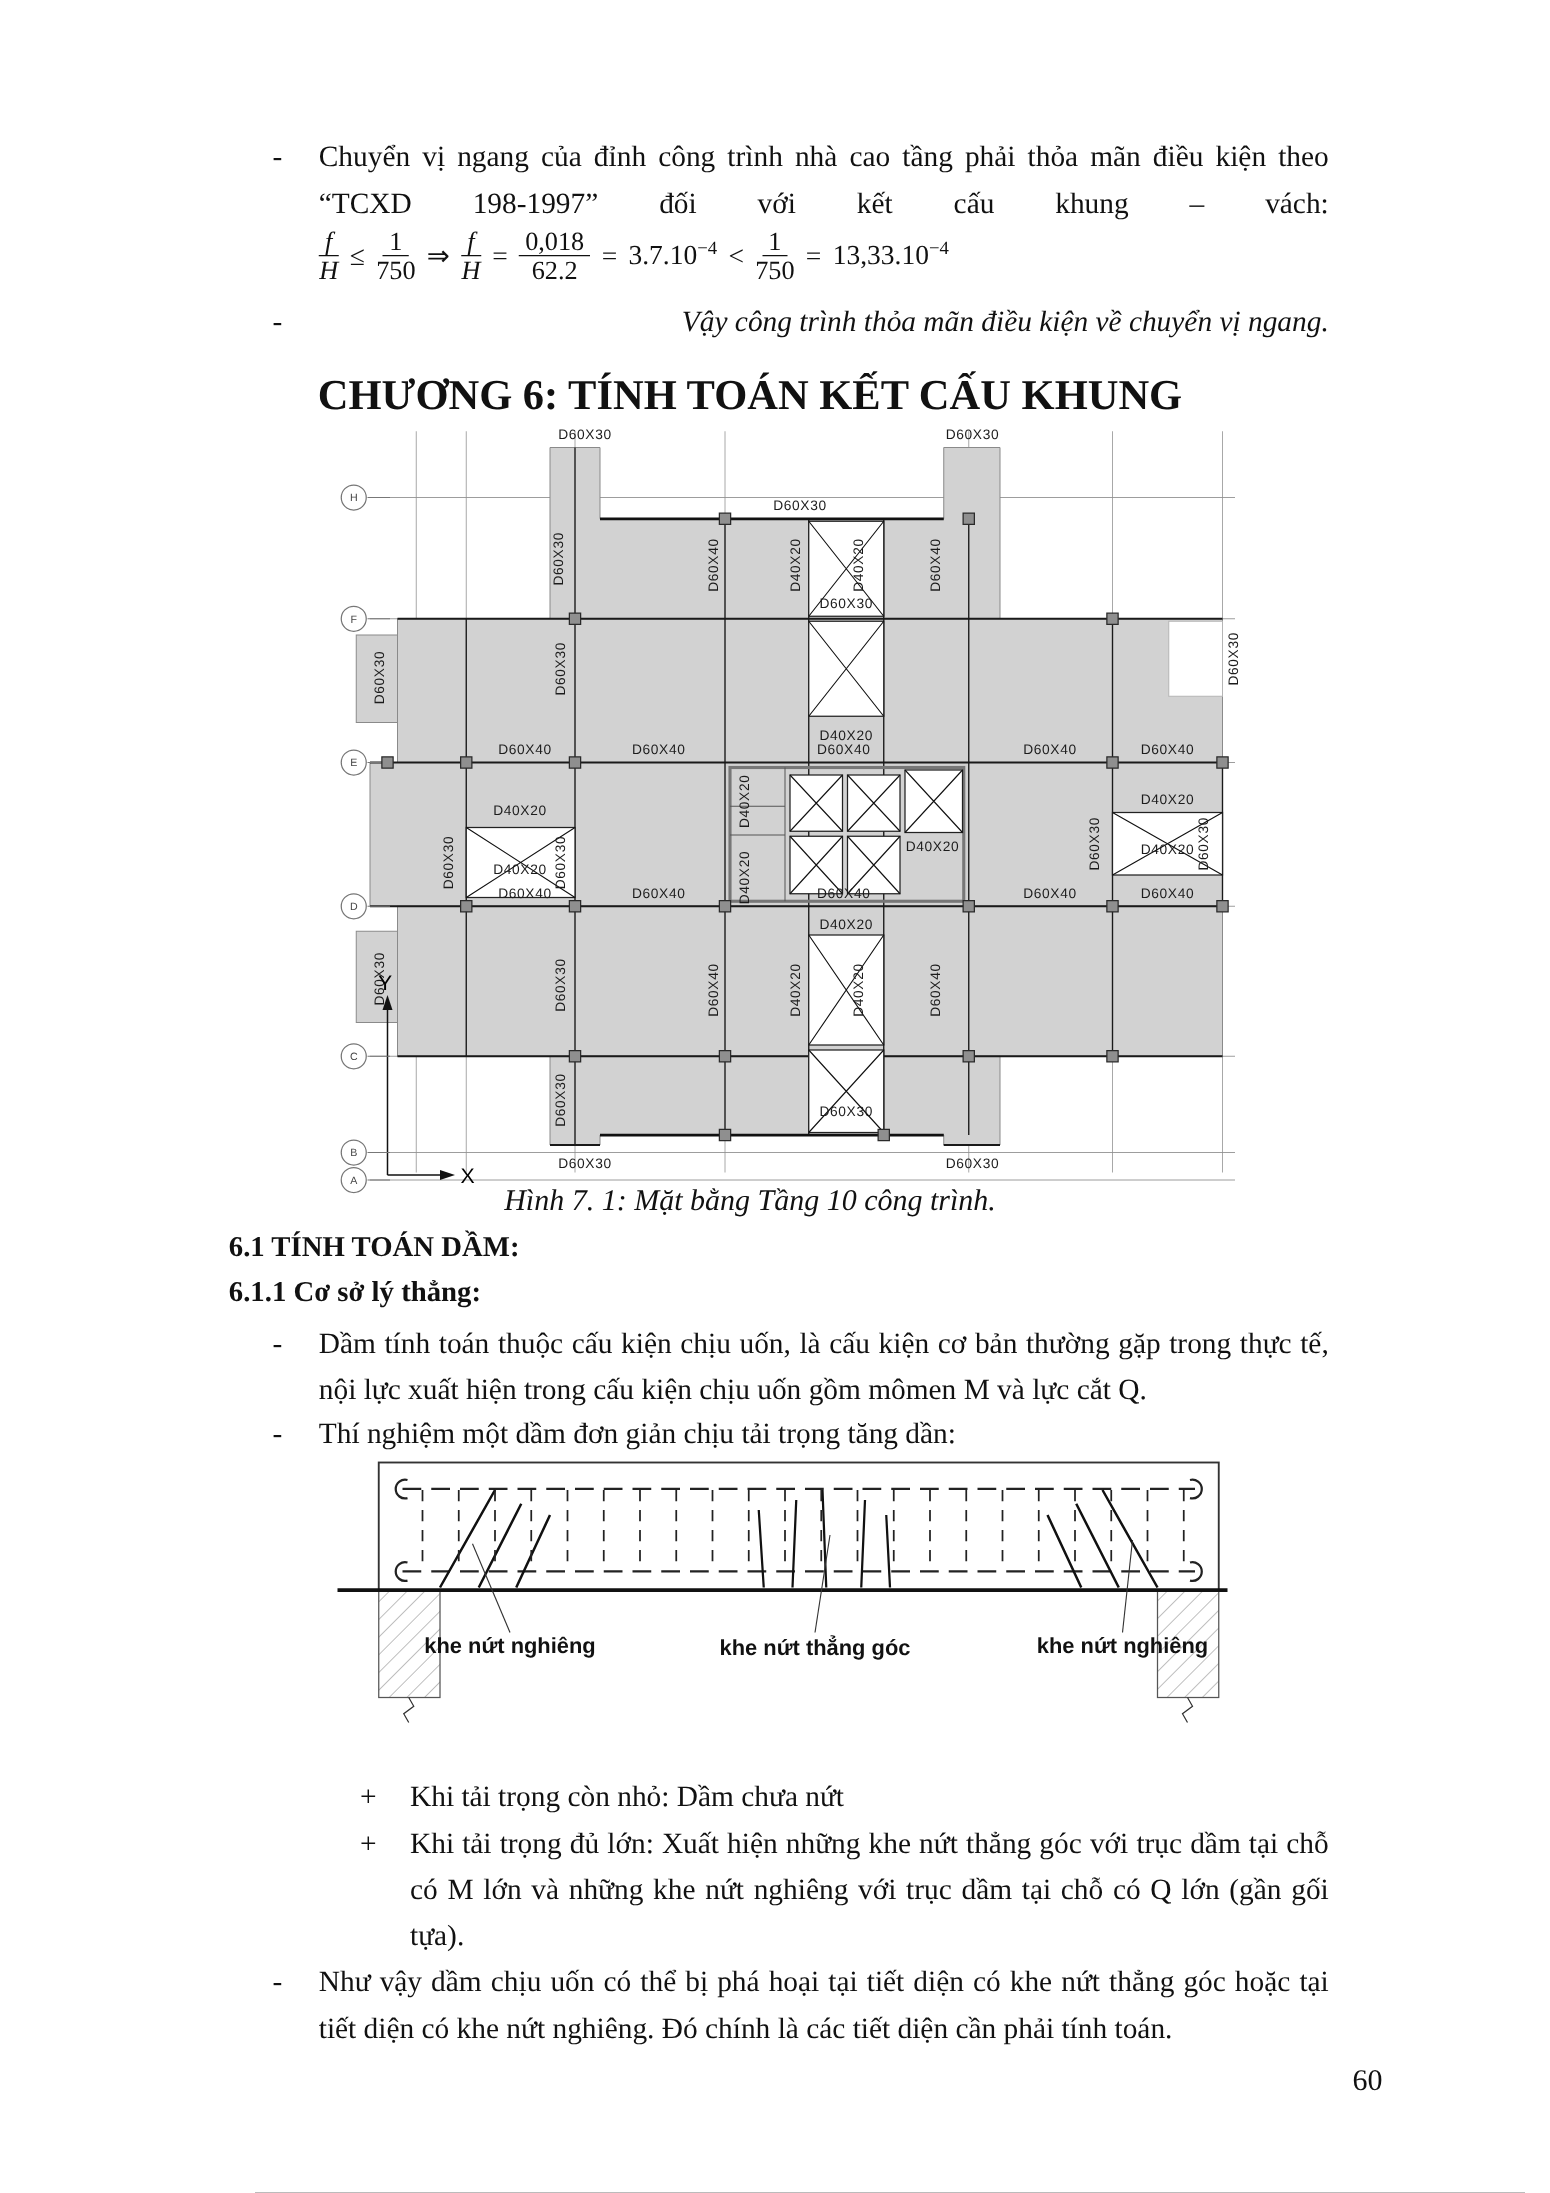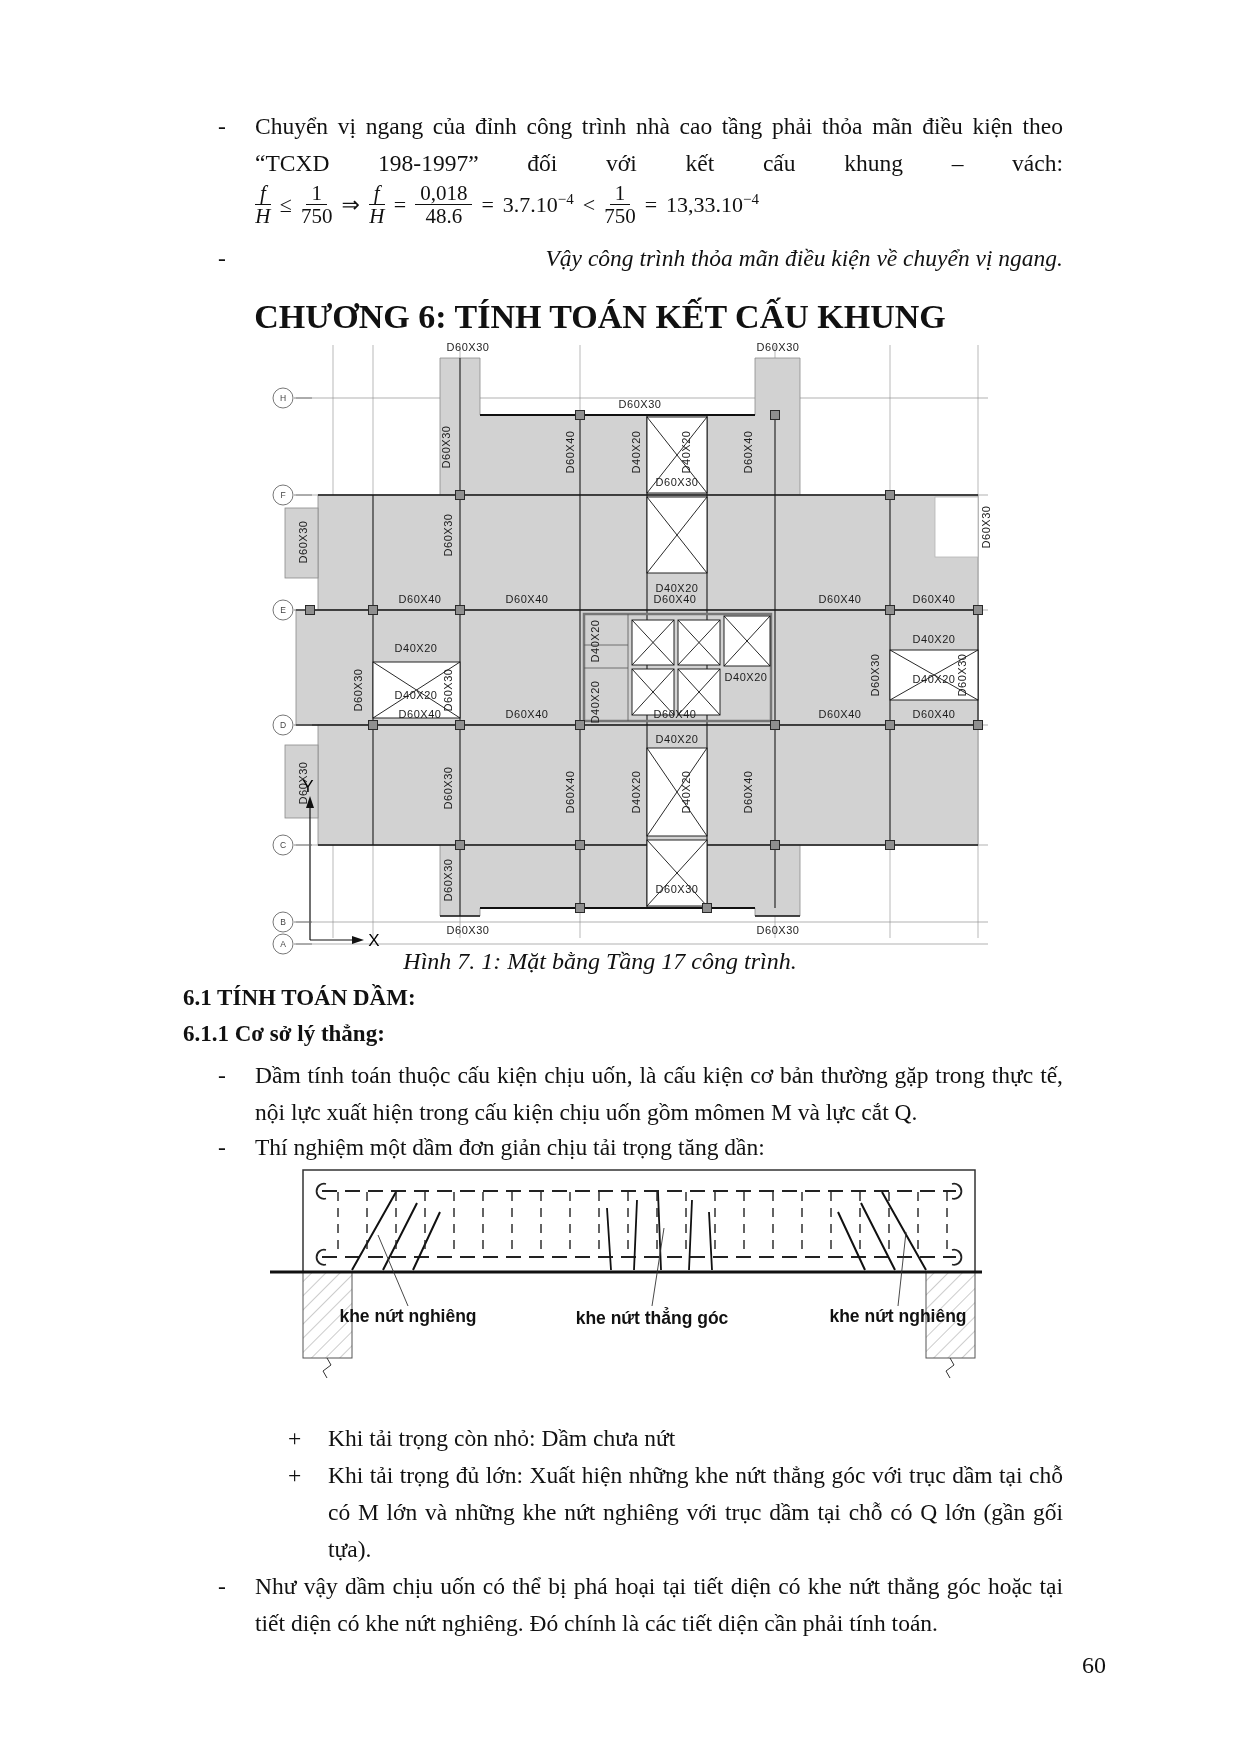--- a/index.html
+++ b/index.html
@@ -44,21 +44,21 @@
         <span>750</span>
       </span>
     <span class="op">⇒</span>
     <span class="frac it">
         <span class="num">f</span>
         <span>H</span>
       </span>
     <span class="op">=</span>
     <span class="frac">
         <span class="num">0,018</span>
-        <span>48.6</span>
+        <span>62.2</span>
       </span>
     <span class="op">=</span>
     <span><span>3.7.10</span><sup>−4</sup></span>
     <span class="op">&lt;</span>
     <span class="frac">
         <span class="num">1</span>
         <span>750</span>
       </span>
     <span class="op">=</span>
     <span><span>13,33.10</span><sup>−4</sup></span>
@@ -226,21 +226,21 @@
         <text x="574" y="792" font-size="11" fill="#1c1c1c" text-anchor="middle" letter-spacing="0.5" transform="rotate(-90 574 792)">D60X40</text>
         <text x="640" y="792" font-size="11" fill="#1c1c1c" text-anchor="middle" letter-spacing="0.5" transform="rotate(-90 640 792)">D40X20</text>
         <text x="690" y="792" font-size="11" fill="#1c1c1c" text-anchor="middle" letter-spacing="0.5" transform="rotate(-90 690 792)">D40X20</text>
         <text x="752" y="792" font-size="11" fill="#1c1c1c" text-anchor="middle" letter-spacing="0.5" transform="rotate(-90 752 792)">D60X40</text>
         <text x="452" y="880" font-size="11" fill="#1c1c1c" text-anchor="middle" letter-spacing="0.5" transform="rotate(-90 452 880)">D60X30</text>
         <text x="308" y="792" font-size="17" text-anchor="middle">Y</text>
         <text x="374" y="946" font-size="17" text-anchor="middle">X</text>
       </g>
   </svg>
 
-  <div class="cap" style="top:948px;">Hình 7. 1: Mặt bằng Tầng 17 công trình.</div>
+  <div class="cap" style="top:948px;">Hình 7. 1: Mặt bằng Tầng 10 công trình.</div>
 
   <div class="sech" style="left:183px;top:985px;">6.1 TÍNH TOÁN DẦM:</div>
   <div class="sech" style="left:183px;top:1021px;">6.1.1 Cơ sở lý thẳng:</div>
 
   <div class="li" style="left:218px;top:1057px;width:845px;">
     <span class="mk">-</span>
     <div class="tx">Dầm tính toán thuộc cấu kiện chịu uốn, là cấu kiện cơ bản thường gặp trong thực tế, nội lực xuất hiện trong cấu kiện chịu uốn gồm mômen M và lực cắt Q.</div>
   </div>
   <div class="li" style="left:218px;top:1129px;width:845px;">
     <span class="mk">-</span>

